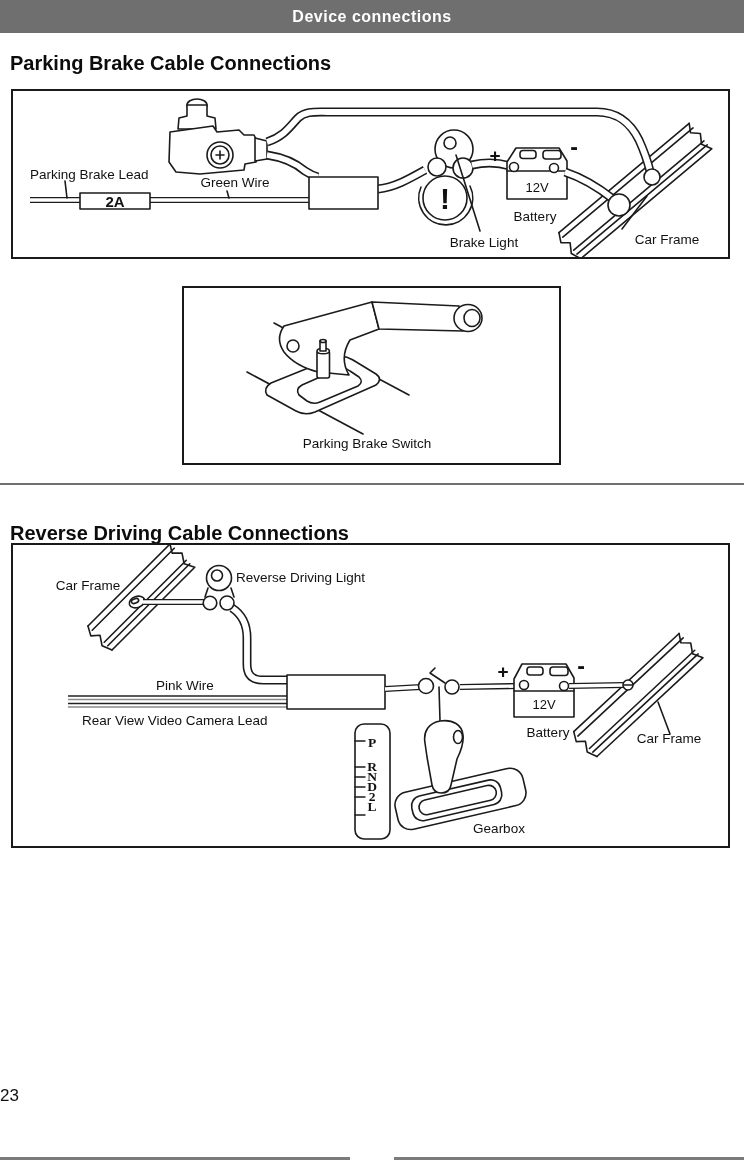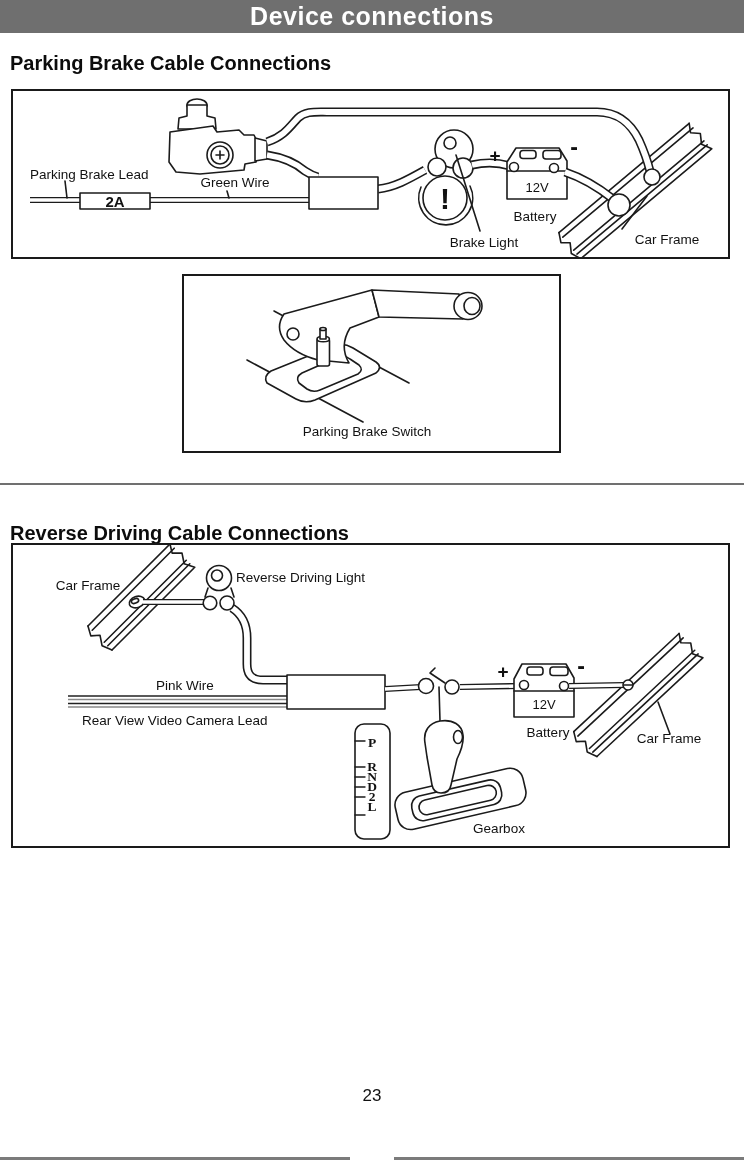--- a/index.html
+++ b/index.html
@@ -1,31 +1,31 @@
 <!DOCTYPE html>
 <html><head>
 <meta charset="utf-8">
 <style>
   html,body{margin:0;padding:0}
   body{width:744px;height:1168px;background:#fff;position:relative;overflow:hidden;
        font-family:"Liberation Sans",sans-serif}
   .header-bar{position:absolute;left:0;top:0;width:744px;height:33px;background:#6f6f6f;text-align:center}
-  .header-bar span{color:#fff;font-weight:bold;font-size:25px;line-height:33px;letter-spacing:.5px}
+  .header-bar span{color:#fff;font-weight:bold;font-size:16px;line-height:33px;letter-spacing:.5px}
   .sec-heading{position:absolute;left:8px;margin:2px;font-size:20px;font-weight:bold;color:#0c0c0c}
   #heading-1{top:50px}
   #heading-2{top:520px}
   .dbox{position:absolute;border:2px solid #1a1a1a;background:#fff}
   #dbox-1{left:11px;top:89px;width:715px;height:166px}
-  #dbox-2{left:182px;top:274px;width:375px;height:175px}
+  #dbox-2{left:182px;top:286px;width:375px;height:175px}
   #dbox-3{left:11px;top:543px;width:715px;height:301px}
   .divider{position:absolute;left:0;top:483px;width:744px;height:2px;background:#707070}
   .footer-seg{position:absolute;top:1157px;height:3px;background:#7b7b7b}
   #footer-left{left:0;width:350px}
   #footer-right{left:394px;width:350px}
-  .page-num{position:absolute;top:1086px;left:0;width:744px;text-align:center;font-size:17px;color:#111}
+  .page-num{position:absolute;top:1086px;left:0;width:744px;text-align:left;font-size:17px;color:#111}
   svg{display:block}
   .ln{fill:none;stroke:#1b1b1b;stroke-width:1.6;stroke-linecap:round;stroke-linejoin:round}
   .lnf{fill:#fff;stroke:#1b1b1b;stroke-width:1.6;stroke-linejoin:round}
   .cabo{fill:none;stroke:#1b1b1b;stroke-width:9}
   .cabi{fill:none;stroke:#fff;stroke-width:5.8}
   .wo{fill:none;stroke:#1b1b1b;stroke-width:6.2}
   .wi{fill:none;stroke:#fff;stroke-width:3.4}
   text{fill:#111;font-family:"Liberation Sans",sans-serif;font-size:13.5px}
   .mid{text-anchor:middle}
   .fuse{font-size:15px;font-weight:bold}

